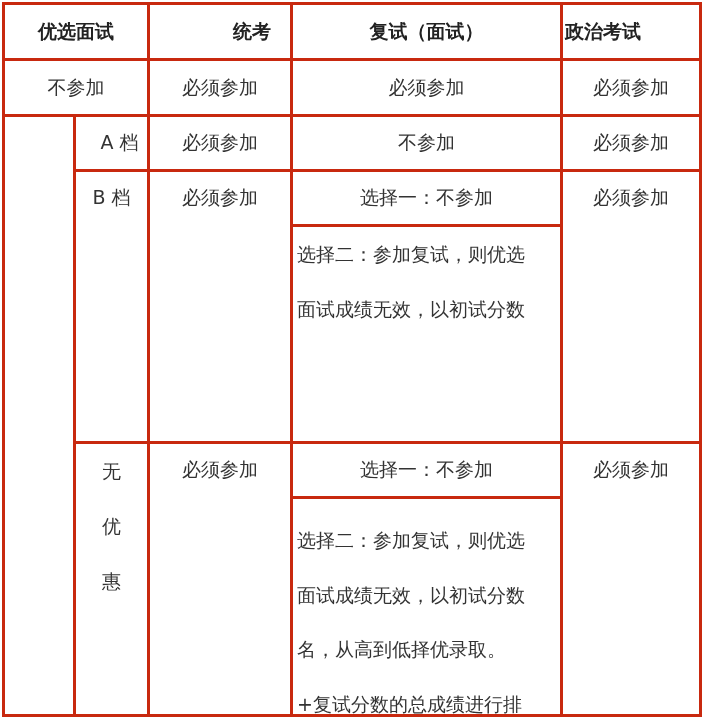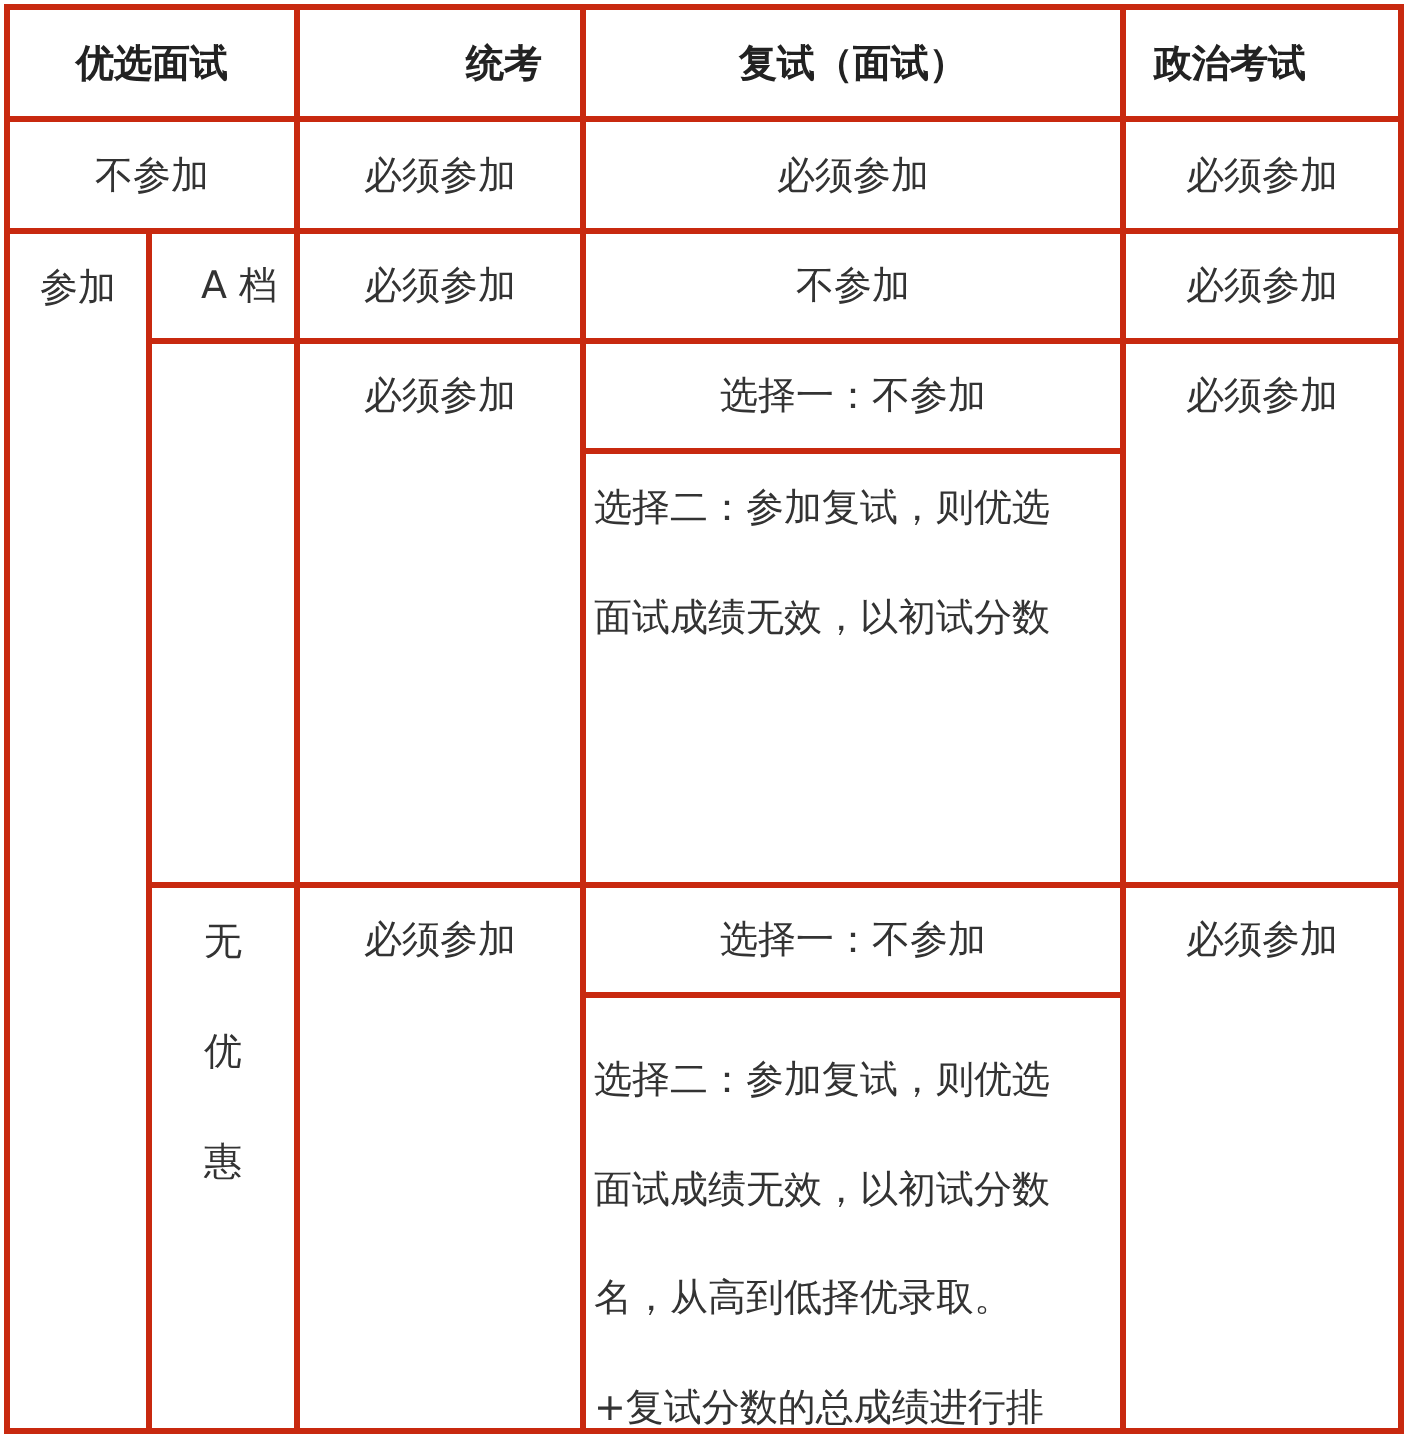--- a/index.html
+++ b/index.html
@@ -40,54 +40,54 @@
 
   <div class="cell mid hdr" style="left:5px;top:5px;width:142px;height:53px;">
       <span>优选面试</span>
     </div>
   <div class="cell mid hdr" style="left:150px;top:5px;width:140px;height:53px;margin-left:32px;">
       <span>统考</span>
     </div>
   <div class="cell mid hdr" style="left:293px;top:5px;width:267px;height:53px;">
       <span>复试（面试）</span>
     </div>
-  <div class="cell mid hdr" style="left:547px;top:5px;width:136px;height:53px;">
+  <div class="cell mid hdr" style="left:535px;top:5px;width:136px;height:53px;">
       <span>政治考试</span>
     </div>
 
   <div class="cell mid" style="left:5px;top:61px;width:142px;height:53px;">
       <span>不参加</span>
     </div>
   <div class="cell mid" style="left:150px;top:61px;width:140px;height:53px;">
       <span>必须参加</span>
     </div>
   <div class="cell mid" style="left:293px;top:61px;width:267px;height:53px;">
       <span>必须参加</span>
     </div>
   <div class="cell mid" style="left:563px;top:61px;width:136px;height:53px;">
       <span>必须参加</span>
     </div>
 
-  <div class="cell" style="left:5px;top:117px;width:68px;height:53px;align-items:center;">
-      <span>参加</span>
-    </div>
 
   <div class="cell mid" style="left:76px;top:117px;width:87px;height:52px;">
       <span>A 档</span>
     </div>
   <div class="cell mid" style="left:150px;top:117px;width:140px;height:52px;">
       <span>必须参加</span>
     </div>
   <div class="cell mid" style="left:293px;top:117px;width:267px;height:52px;">
       <span>不参加</span>
     </div>
   <div class="cell mid" style="left:563px;top:117px;width:136px;height:52px;">
       <span>必须参加</span>
     </div>
 
+  <div class="cell" style="left:76px;top:172px;width:71px;height:52px;align-items:center;">
+      <span>B 档</span>
+    </div>
   <div class="cell" style="left:150px;top:172px;width:140px;height:52px;align-items:center;">
       <span>必须参加</span>
     </div>
   <div class="cell mid" style="left:293px;top:172px;width:267px;height:52px;">
       <span>选择一：不参加</span>
     </div>
   <div class="cell para" style="left:293px;top:227px;width:267px;height:214px;flex-direction:column;justify-content:flex-start;padding-top:0;">
     <span>选择二：参加复试，则优选</span>
     <span>面试成绩无效，以初试分数</span>
   </div>

